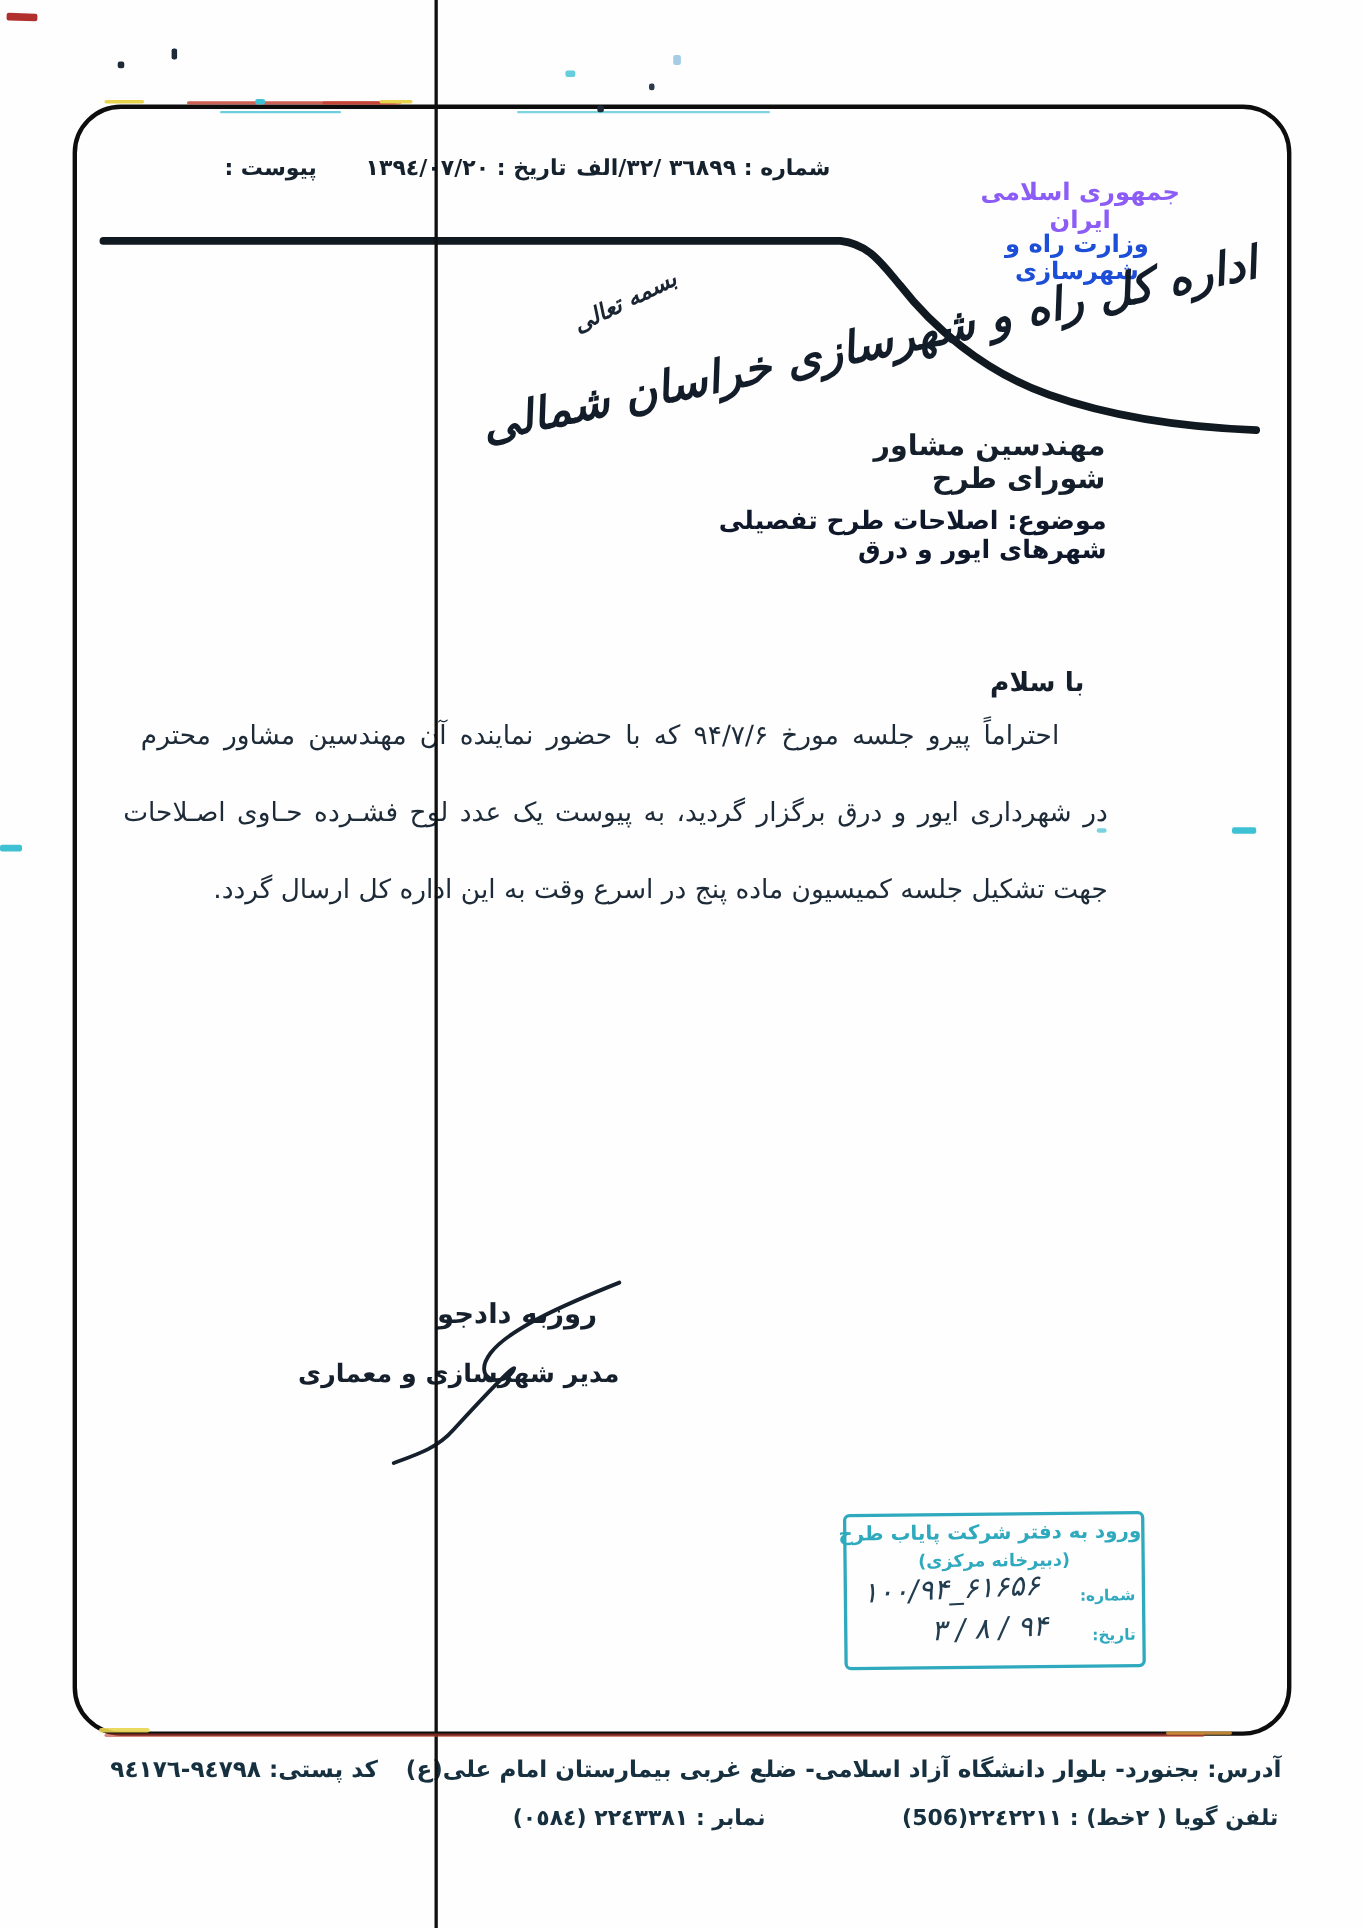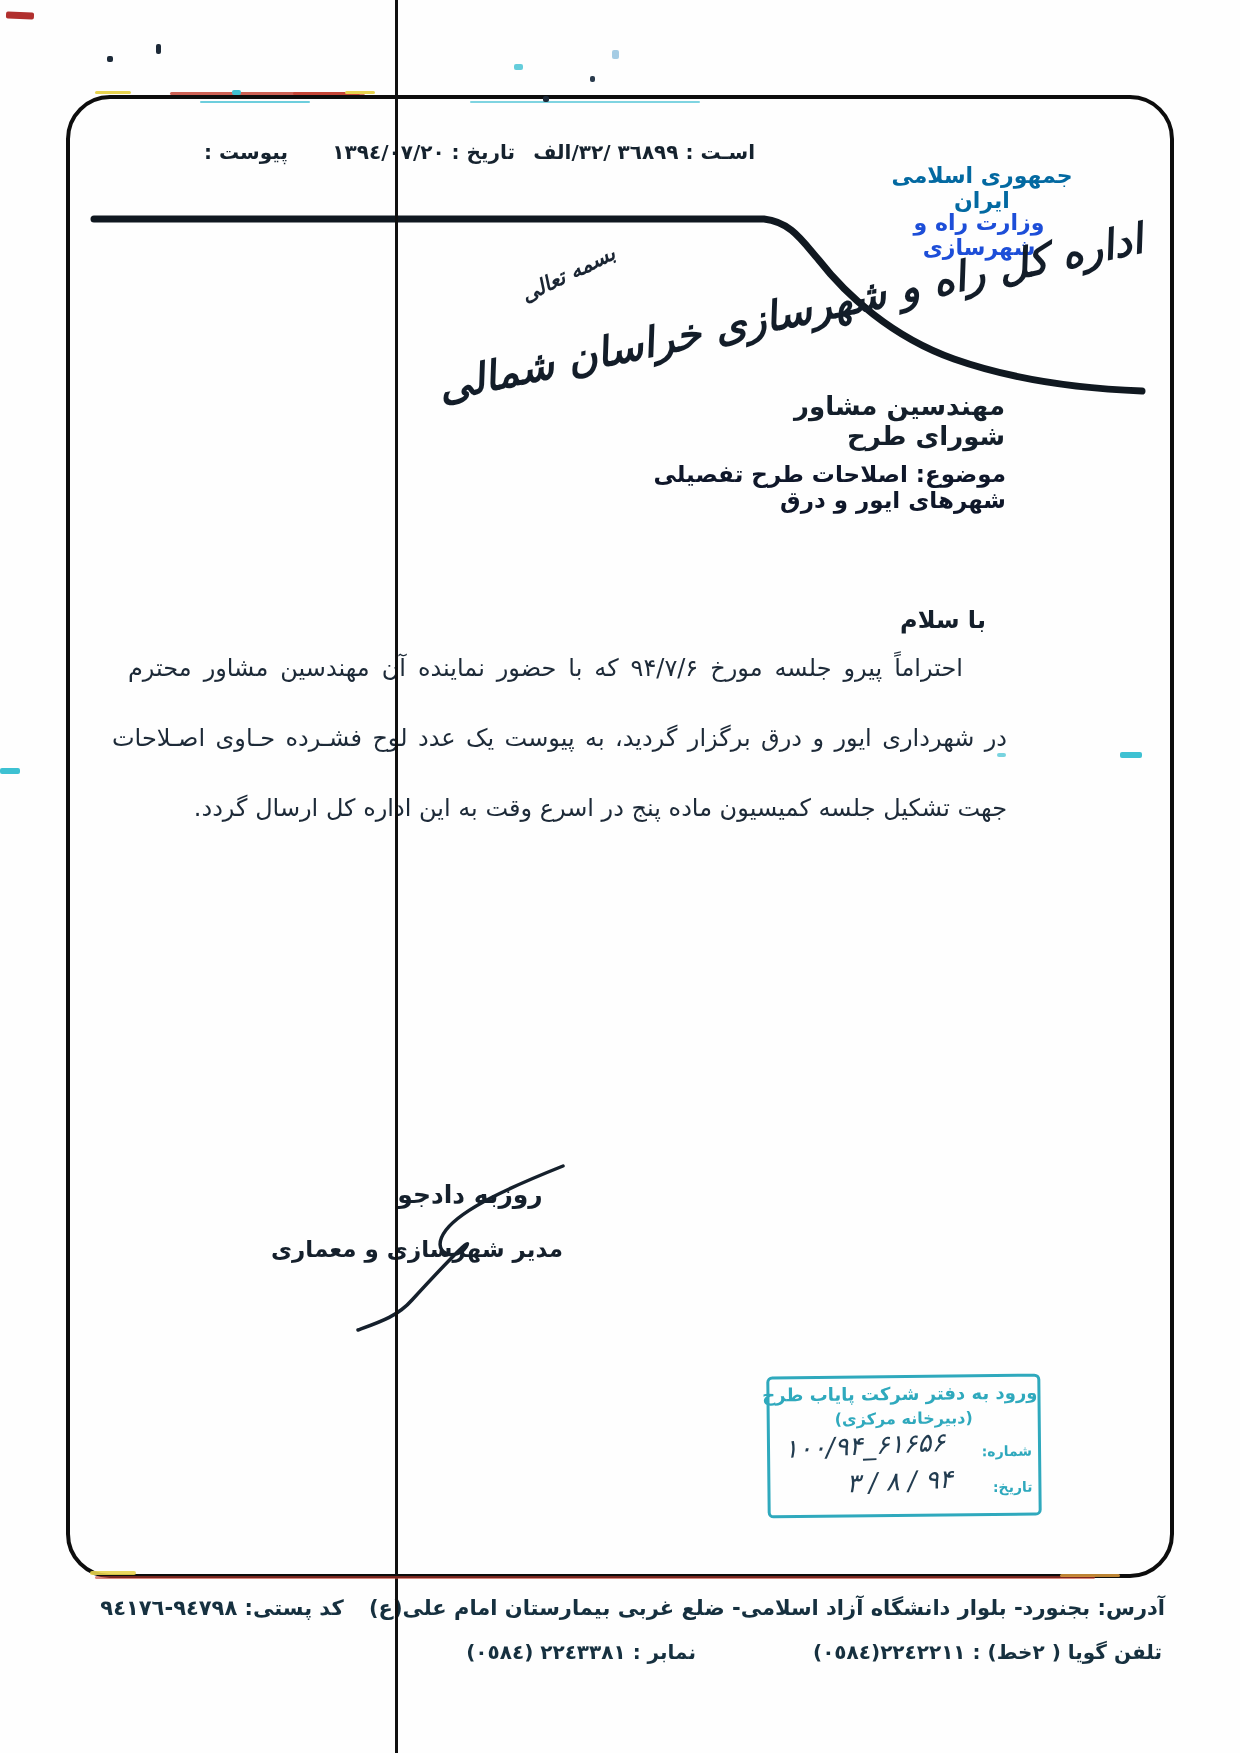--- a/index.html
+++ b/index.html
@@ -12,21 +12,21 @@
   .rtl{direction:rtl;unicode-bidi:embed;}
   
   .letter-box{
     left:66px;top:95px;width:1100px;height:1475px;
     border:4px solid #0d0d0d;border-radius:44px;
     background:transparent;
   }
   
   .fold-line{left:395px;top:0;width:3px;height:1753px;background:#101010;}
   
-  .country{left:876px;top:163px;width:212px;font-size:22px;font-weight:bold;text-align:center;color:#0369a1;}
+  .country{left:876px;top:163px;width:212px;font-size:22px;font-weight:bold;text-align:center;color:#8b5cf6;}
   .ministry{left:870px;top:210px;width:218px;font-size:22px;font-weight:bold;text-align:center;color:#1d4ed8;}
   .calligraphy{
     left:592px;top:272px;width:556px;font-size:41px;font-weight:bold;font-style:italic;
     text-align:center;color:#131d29;transform:rotate(-12deg);white-space:nowrap;letter-spacing:1px;
   }
   .besmele{
     left:488px;top:262px;width:160px;font-size:21px;font-weight:bold;font-style:italic;
     color:#1a2533;transform:rotate(-26deg);text-align:center;white-space:nowrap;
   }
   .hdr-field{top:140px;font-size:20px;font-weight:bold;color:#15222e;text-align:right;white-space:nowrap;}
@@ -79,21 +79,21 @@
 
   <svg class="abs" style="left:88px;top:205px;" width="1070" height="195" viewBox="0 0 1070 195">
     <path d="M 6 14 L 676 14 C 702 17 713 34 730 54 C 758 90 804 132 866 154 C 934 178 1002 184 1054 186" fill="none" stroke="#101820" stroke-width="7" stroke-linecap="round"></path>
   </svg>
 
   <div class="abs rtl country">جمهوری اسلامی ایران</div>
   <div class="abs rtl ministry">وزارت راه و شهرسازی</div>
   <div class="abs rtl calligraphy">اداره کل راه و شهرسازی خراسان شمالی</div>
   <div class="abs rtl besmele">بسمه تعالی</div>
 
-  <div class="abs rtl hdr-field f-number"><span>اسـت :</span> <span>٣٦٨٩٩ /٣٢/الف</span></div>
+  <div class="abs rtl hdr-field f-number"><span>شماره :</span> <span>٣٦٨٩٩ /٣٢/الف</span></div>
   <div class="abs rtl hdr-field f-date"><span>تاریخ :</span> <span>١٣٩٤/٠٧/٢٠</span></div>
   <div class="abs rtl hdr-field f-attach"><span>پیوست :</span></div>
 
   <div class="abs rtl recipient">مهندسین مشاور شورای طرح</div>
   <div class="abs rtl subject">موضوع: اصلاحات طرح تفصیلی شهرهای ایور و درق</div>
   <div class="abs rtl salutation">با سلام</div>
 
   <div class="abs rtl body-par">
     <div class="bline first">احتراماً پیرو جلسه مورخ ۹۴/۷/۶ که با حضور نماینده آن مهندسین مشاور محترم</div>
     <div class="bline">در شهرداری ایور و درق برگزار گردید، به پیوست یک عدد لوح فشـرده حـاوی اصـلاحات</div>
@@ -109,21 +109,21 @@
   <div class="abs stamp">
     <div class="abs rtl stamp-l1">ورود به دفتر شرکت پایاب طرح</div>
     <div class="abs rtl stamp-l2">(دبیرخانه مرکزی)</div>
     <div class="abs rtl stamp-row num">شماره:</div>
     <div class="abs rtl stamp-row dat">تاریخ:</div>
     <div class="abs hand num">۱۰۰/۹۴_۶۱۶۵۶</div>
     <div class="abs hand dat">۳ / ۸ / ۹۴</div>
   </div>
 
   <div class="abs rtl footer-txt addr">آدرس: بجنورد- بلوار دانشگاه آزاد اسلامی- ضلع غربی بیمارستان امام علی(ع)</div>
-  <div class="abs rtl footer-txt phone">تلفن گویا ( ٢خط) : ٢٢٤٢٢١١(٠٥٨٤)</div>
+  <div class="abs rtl footer-txt phone">تلفن گویا ( ٢خط) : ٢٢٤٢٢١١(506)</div>
   <div class="abs rtl footer-txt fax">نمابر : ٢٢٤٣٣٨١ (٠٥٨٤)</div>
   <div class="abs rtl footer-txt postal">کد پستی: ٩٤٧٩٨-٩٤١٧٦</div>
 
   <div class="abs fold-line"></div>
 
   <div class="speck" style="left:170px;top:92px;width:190px;height:3px;background:#c0392b;opacity:.8;"></div>
   <div class="speck" style="left:293px;top:92px;width:72px;height:3px;background:#c0392b;opacity:.7;"></div>
   <div class="speck" style="left:95px;top:91px;width:36px;height:3px;background:#e8d44f;"></div>
   <div class="speck" style="left:345px;top:91px;width:30px;height:3px;background:#e8d44f;"></div>
   <div class="speck" style="left:200px;top:101px;width:110px;height:2px;background:#49c2d4;opacity:.8;"></div>

